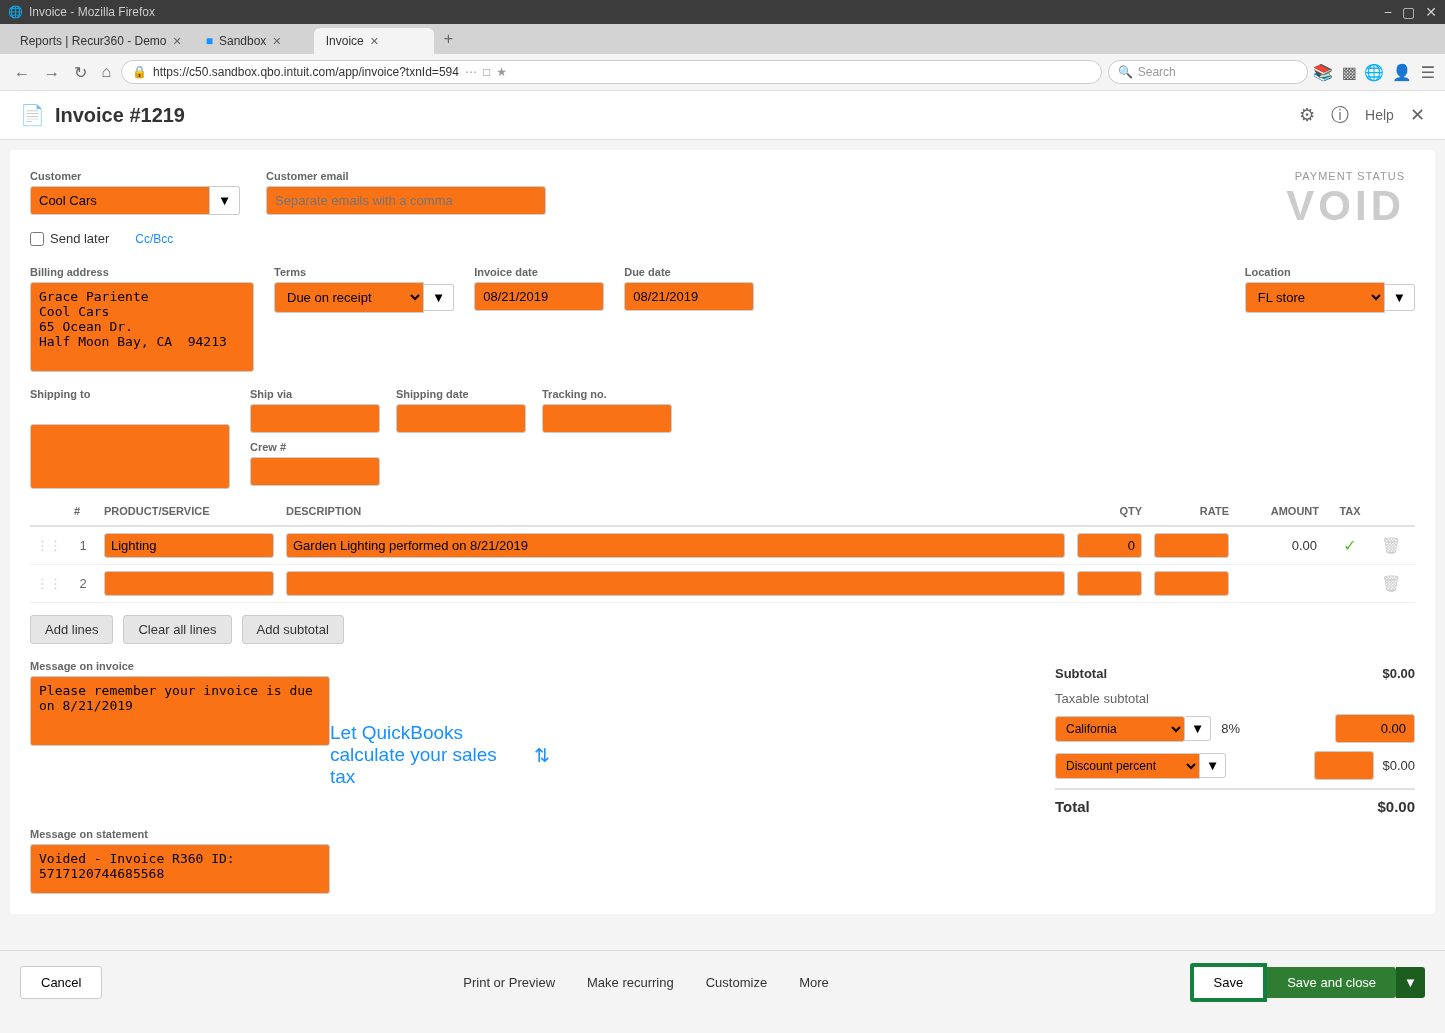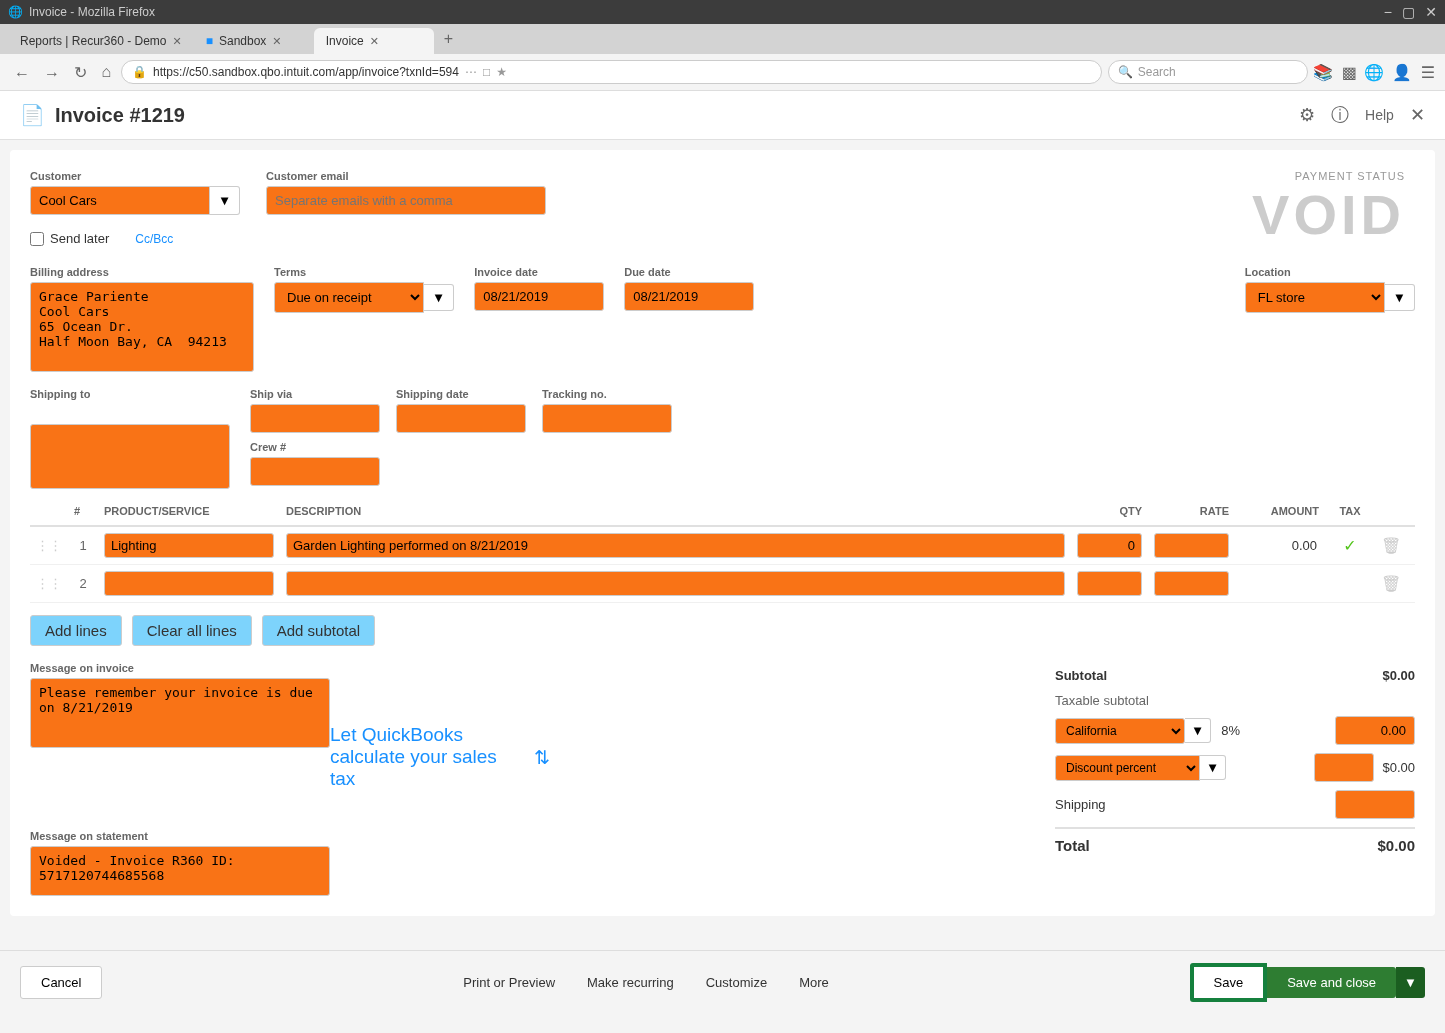--- a/index.html
+++ b/index.html
@@ -52,21 +52,21 @@
     .invoice-table { width: 100%; border-collapse: collapse; margin-bottom: 12px; }
     .invoice-table th { font-size: 11px; font-weight: 600; color: #666; padding: 8px 6px; border-bottom: 2px solid #e0e0e0; text-align: left; }
     .invoice-table td { padding: 6px; border-bottom: 1px solid #f0f0f0; vertical-align: middle; }
     .invoice-table td input { border: 1px solid #ccc; border-radius: 3px; padding: 4px 6px; font-size: 13px; width: 100%; }
     .drag-handle { color: #ccc; cursor: grab; }
     .row-num { color: #666; text-align: center; }
     .delete-btn { background: none; border: none; color: #ccc; cursor: pointer; font-size: 16px; }
     .check-green { color: #52c41a; font-size: 16px; }
 
     .table-actions { display: flex; gap: 10px; margin-bottom: 16px; }
-    .btn-outline { border: 1px solid #ccc; background: #7dd3fc; border-radius: 3px; padding: 6px 14px; font-size: 15px; cursor: pointer; color: #333; }
+    .btn-outline { border: 1px solid #ccc; background: #e5e5e5; border-radius: 3px; padding: 6px 14px; font-size: 13px; cursor: pointer; color: #333; }
 
     
     .qb-tax-link { color: #1890ff; font-size: 19px; cursor: pointer; display: flex; align-items: center; gap: 12px; margin-top: 8px; }
 
     
     .footer { background: #f4f4f4; border-top: 1px solid #ddd; padding: 12px 20px; display: flex; align-items: center; justify-content: space-between; }
     .btn-cancel { border: 1px solid #ccc; background: white; border-radius: 3px; padding: 8px 20px; font-size: 13px; cursor: pointer; }
     .btn-link { background: none; border: none; color: #333; font-size: 13px; cursor: pointer; padding: 8px 4px; }
     .btn-save { background: white; border: 4px solid #15803d; border-radius: 3px 0 0 3px; padding: 8px 20px; font-size: 13px; cursor: pointer; }
     .btn-save-close { background: #2e7d32; color: white; border: none; border-radius: 0 3px 3px 0; padding: 8px 20px; font-size: 13px; cursor: pointer; display: flex; align-items: center; gap: 6px; }
@@ -145,21 +145,21 @@
       <span class="header-icon" style="font-size:14px;">Help</span>
       <span class="header-icon">✕</span>
     </div>
   </div>
 
   <div style="flex:1; overflow-y:auto; position:relative;">
     <div class="content-area">
 
       <div class="payment-status">
         <div style="font-size:11px; color:#999; letter-spacing:1px;">PAYMENT STATUS</div>
-        <div style="font-size:56px; font-weight:bold; color:#ccc; letter-spacing:4px;margin-left:44px;">VOID</div>
+        <div style="font-size:42px; font-weight:bold; color:#ccc; letter-spacing:4px;margin-left:44px;">VOID</div>
       </div>
 
       <div class="form-row" style="margin-top:0;">
         <div class="form-group customer-group">
           <label class="form-label">Customer</label>
           <div style="display:flex; gap:0;">
             <input class="form-control" style="width: 180px; border-radius: 3px 0px 0px 3px;" value="Cool Cars">
             <button style="border:1px solid #ccc; border-left:none; background:white; border-radius:0 3px 3px 0; padding:0 8px; cursor:pointer;">▼</button>
           </div>
         </div>
@@ -351,24 +351,20 @@
                 <option>Discount value</option>
               </select>
               <button style="border:1px solid #ccc; border-left:none; background:white; border-radius:0 3px 3px 0; padding:4px 6px; cursor:pointer;">▼</button>
             </div>
             <div style="display:flex; align-items:center; gap:8px;">
               <input class="form-control" style="width: 60px; text-align: right;" value="">
               <span style="font-weight:500;">$0.00</span>
             </div>
           </div>
 
-          <div style="display:flex; align-items:center; justify-content:space-between; padding:4px 0;">
-            <span>Shipping</span>
-            <input class="form-control" style="width: 80px; text-align: right;" value="">
-          </div>
 
           <div style="display:flex; justify-content:space-between; padding:8px 0; border-top:2px solid #e0e0e0; margin-top:4px; align-items:center;">
             <span style="font-weight:bold; font-size:15px;">Total</span>
             <span style="font-weight:bold; font-size:15px;">$0.00</span>
           </div>
         </div>
       </div>
 
     </div>
   </div>

